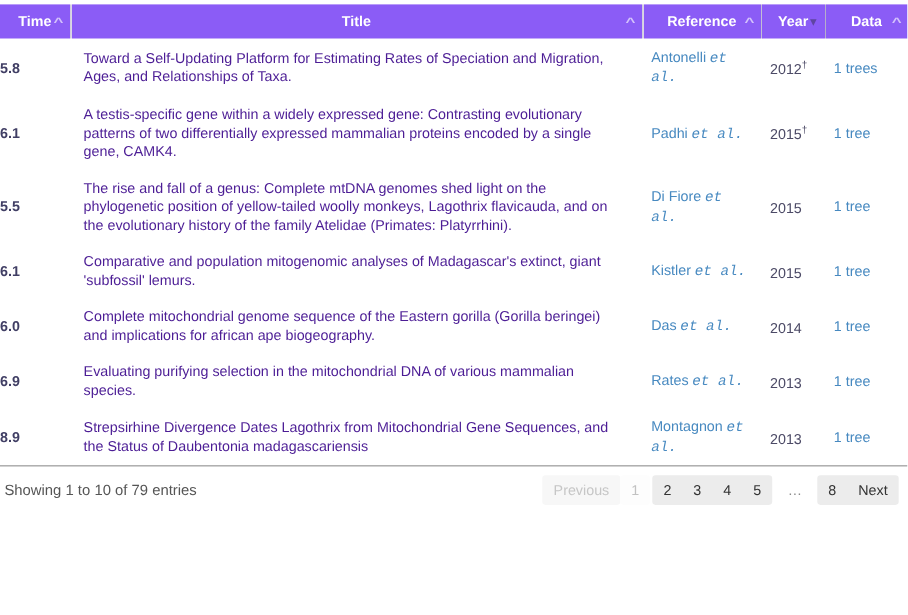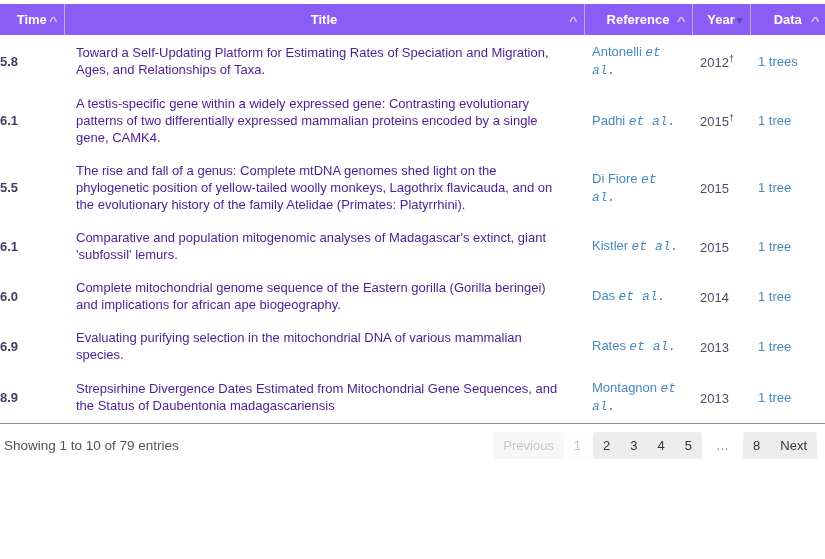--- a/index.html
+++ b/index.html
@@ -119,21 +119,21 @@
       </tr>
       <tr>
         <td class="col-time">6.9</td>
         <td class="col-title">Evaluating purifying selection in the mitochondrial DNA of various mammalian species.</td>
         <td class="col-ref"><a class="link"><span>Rates</span><span class="etal">et al.</span></a></td>
         <td class="col-year"><span>2013</span><sup class="dagger"></sup></td>
         <td class="col-data"><a class="link">1 tree</a></td>
       </tr>
       <tr>
         <td class="col-time">8.9</td>
-        <td class="col-title">Strepsirhine Divergence Dates Estimated from Mitochondrial Gene Sequences, and the Status of Daubentonia madagascariensis</td>
+        <td class="col-title">Strepsirhine Divergence Dates Lagothrix from Mitochondrial Gene Sequences, and the Status of Daubentonia madagascariensis</td>
         <td class="col-ref"><a class="link"><span>Montagnon</span><span class="etal">et al.</span></a></td>
         <td class="col-year"><span>2013</span><sup class="dagger"></sup></td>
         <td class="col-data"><a class="link">1 tree</a></td>
       </tr>
     </tbody>
   </table>
   </div>
 
   <div class="table-footer">
     <div class="showing">Showing 1 to 10 of 79 entries</div>

